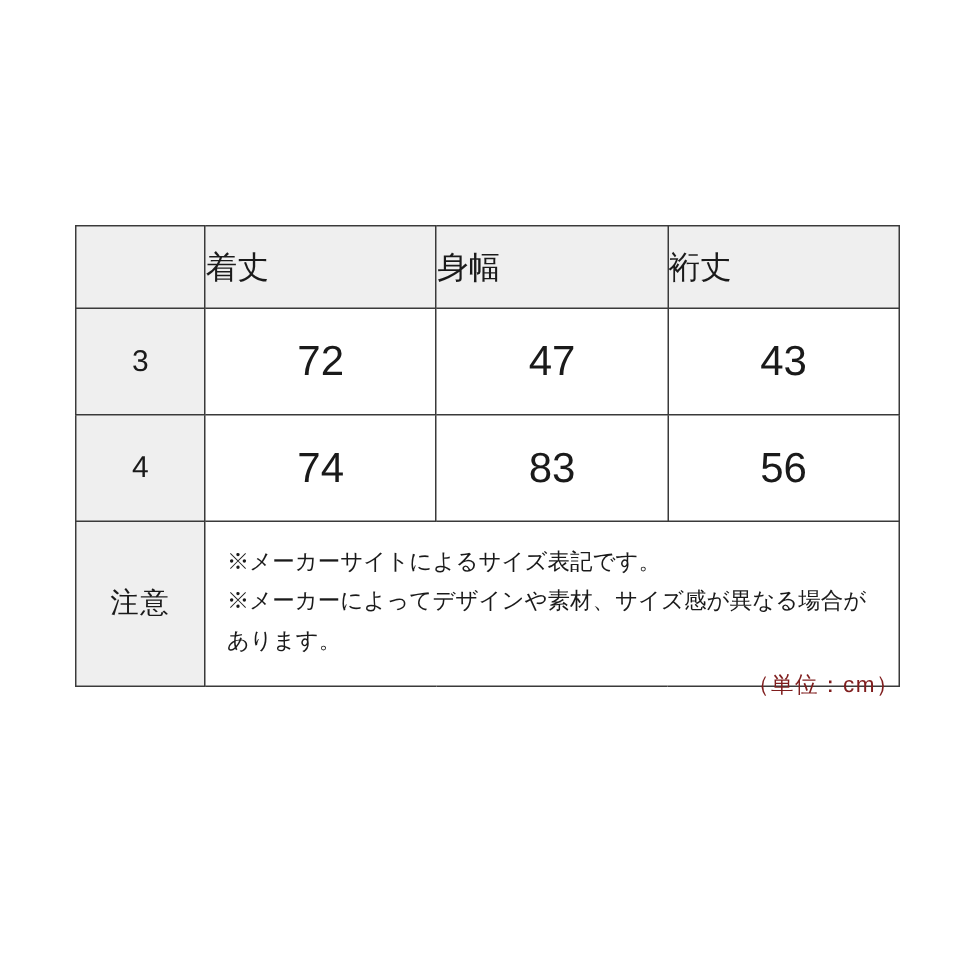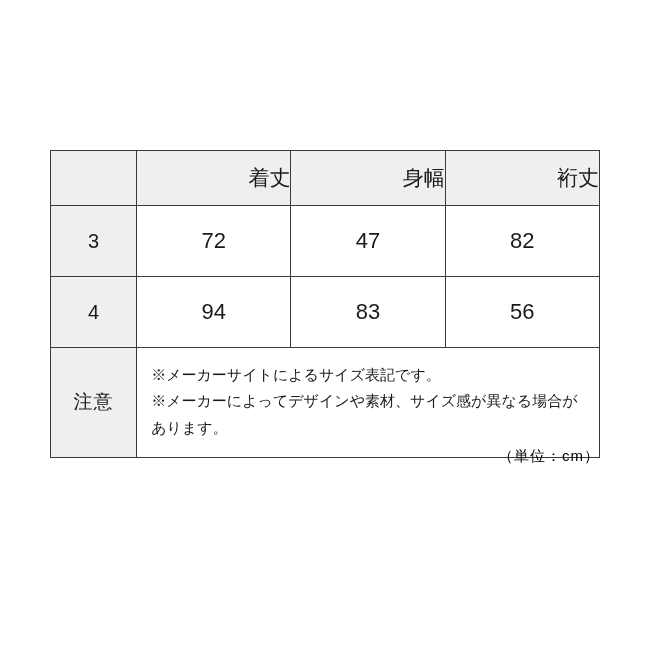--- a/index.html
+++ b/index.html
@@ -37,32 +37,32 @@
     font-weight: normal;
     color: #1a1a1a;
   }
   .col-label { width: 86px; }
   .col-data  { width: 154px; }
 
   .head-row td,
   .head-row th {
     height: 54px;
     background: #efefef;
-    text-align: right;
+    text-align: left;
     vertical-align: middle;
     font-size: 21px;
   }
   .head-row .corner {
     background: #efefef;
   }
   .data-row td {
     height: 70px;
     text-align: center;
     vertical-align: middle;
-    font-size: 22px;
+    font-size: 28px;
     background: #ffffff;
   }
   .data-row td.rowlabel {
     background: #efefef;
     font-size: 20px;
   }
   .note-row td.rowlabel {
     background: #efefef;
     text-align: center;
     vertical-align: middle;
@@ -82,21 +82,21 @@
     display: block;
     white-space: pre-wrap;
   }
   .unit {
     position: absolute;
     left: 50px;
     top: 447px;
     width: 550px;
     text-align: right;
     font-size: 15px;
-    color: #000000;
+    color: #7f1d1d;
     letter-spacing: 1px;
   }
 </style>
 </head>
 <body>
 
 <div class="page">
 
   <div class="table-wrap">
     <table class="size-table">
@@ -111,26 +111,26 @@
           <td class="corner"></td>
           <td>着丈</td>
           <td>身幅</td>
           <td>裄丈</td>
         </tr>
 
         <tr class="data-row">
           <td class="rowlabel">3</td>
           <td>72</td>
           <td>47</td>
-          <td>82</td>
+          <td>43</td>
         </tr>
 
         <tr class="data-row">
           <td class="rowlabel">4</td>
-          <td>94</td>
+          <td>74</td>
           <td>83</td>
           <td>56</td>
         </tr>
 
         <tr class="note-row">
           <td class="rowlabel">注意</td>
           <td class="notecell" colspan="3">
             <span class="note-line">※メーカーサイトによるサイズ表記です。</span>
             <span class="note-line">※メーカーによってデザインや素材、サイズ感が異なる場合が</span>
             <span class="note-line">あります。</span>

